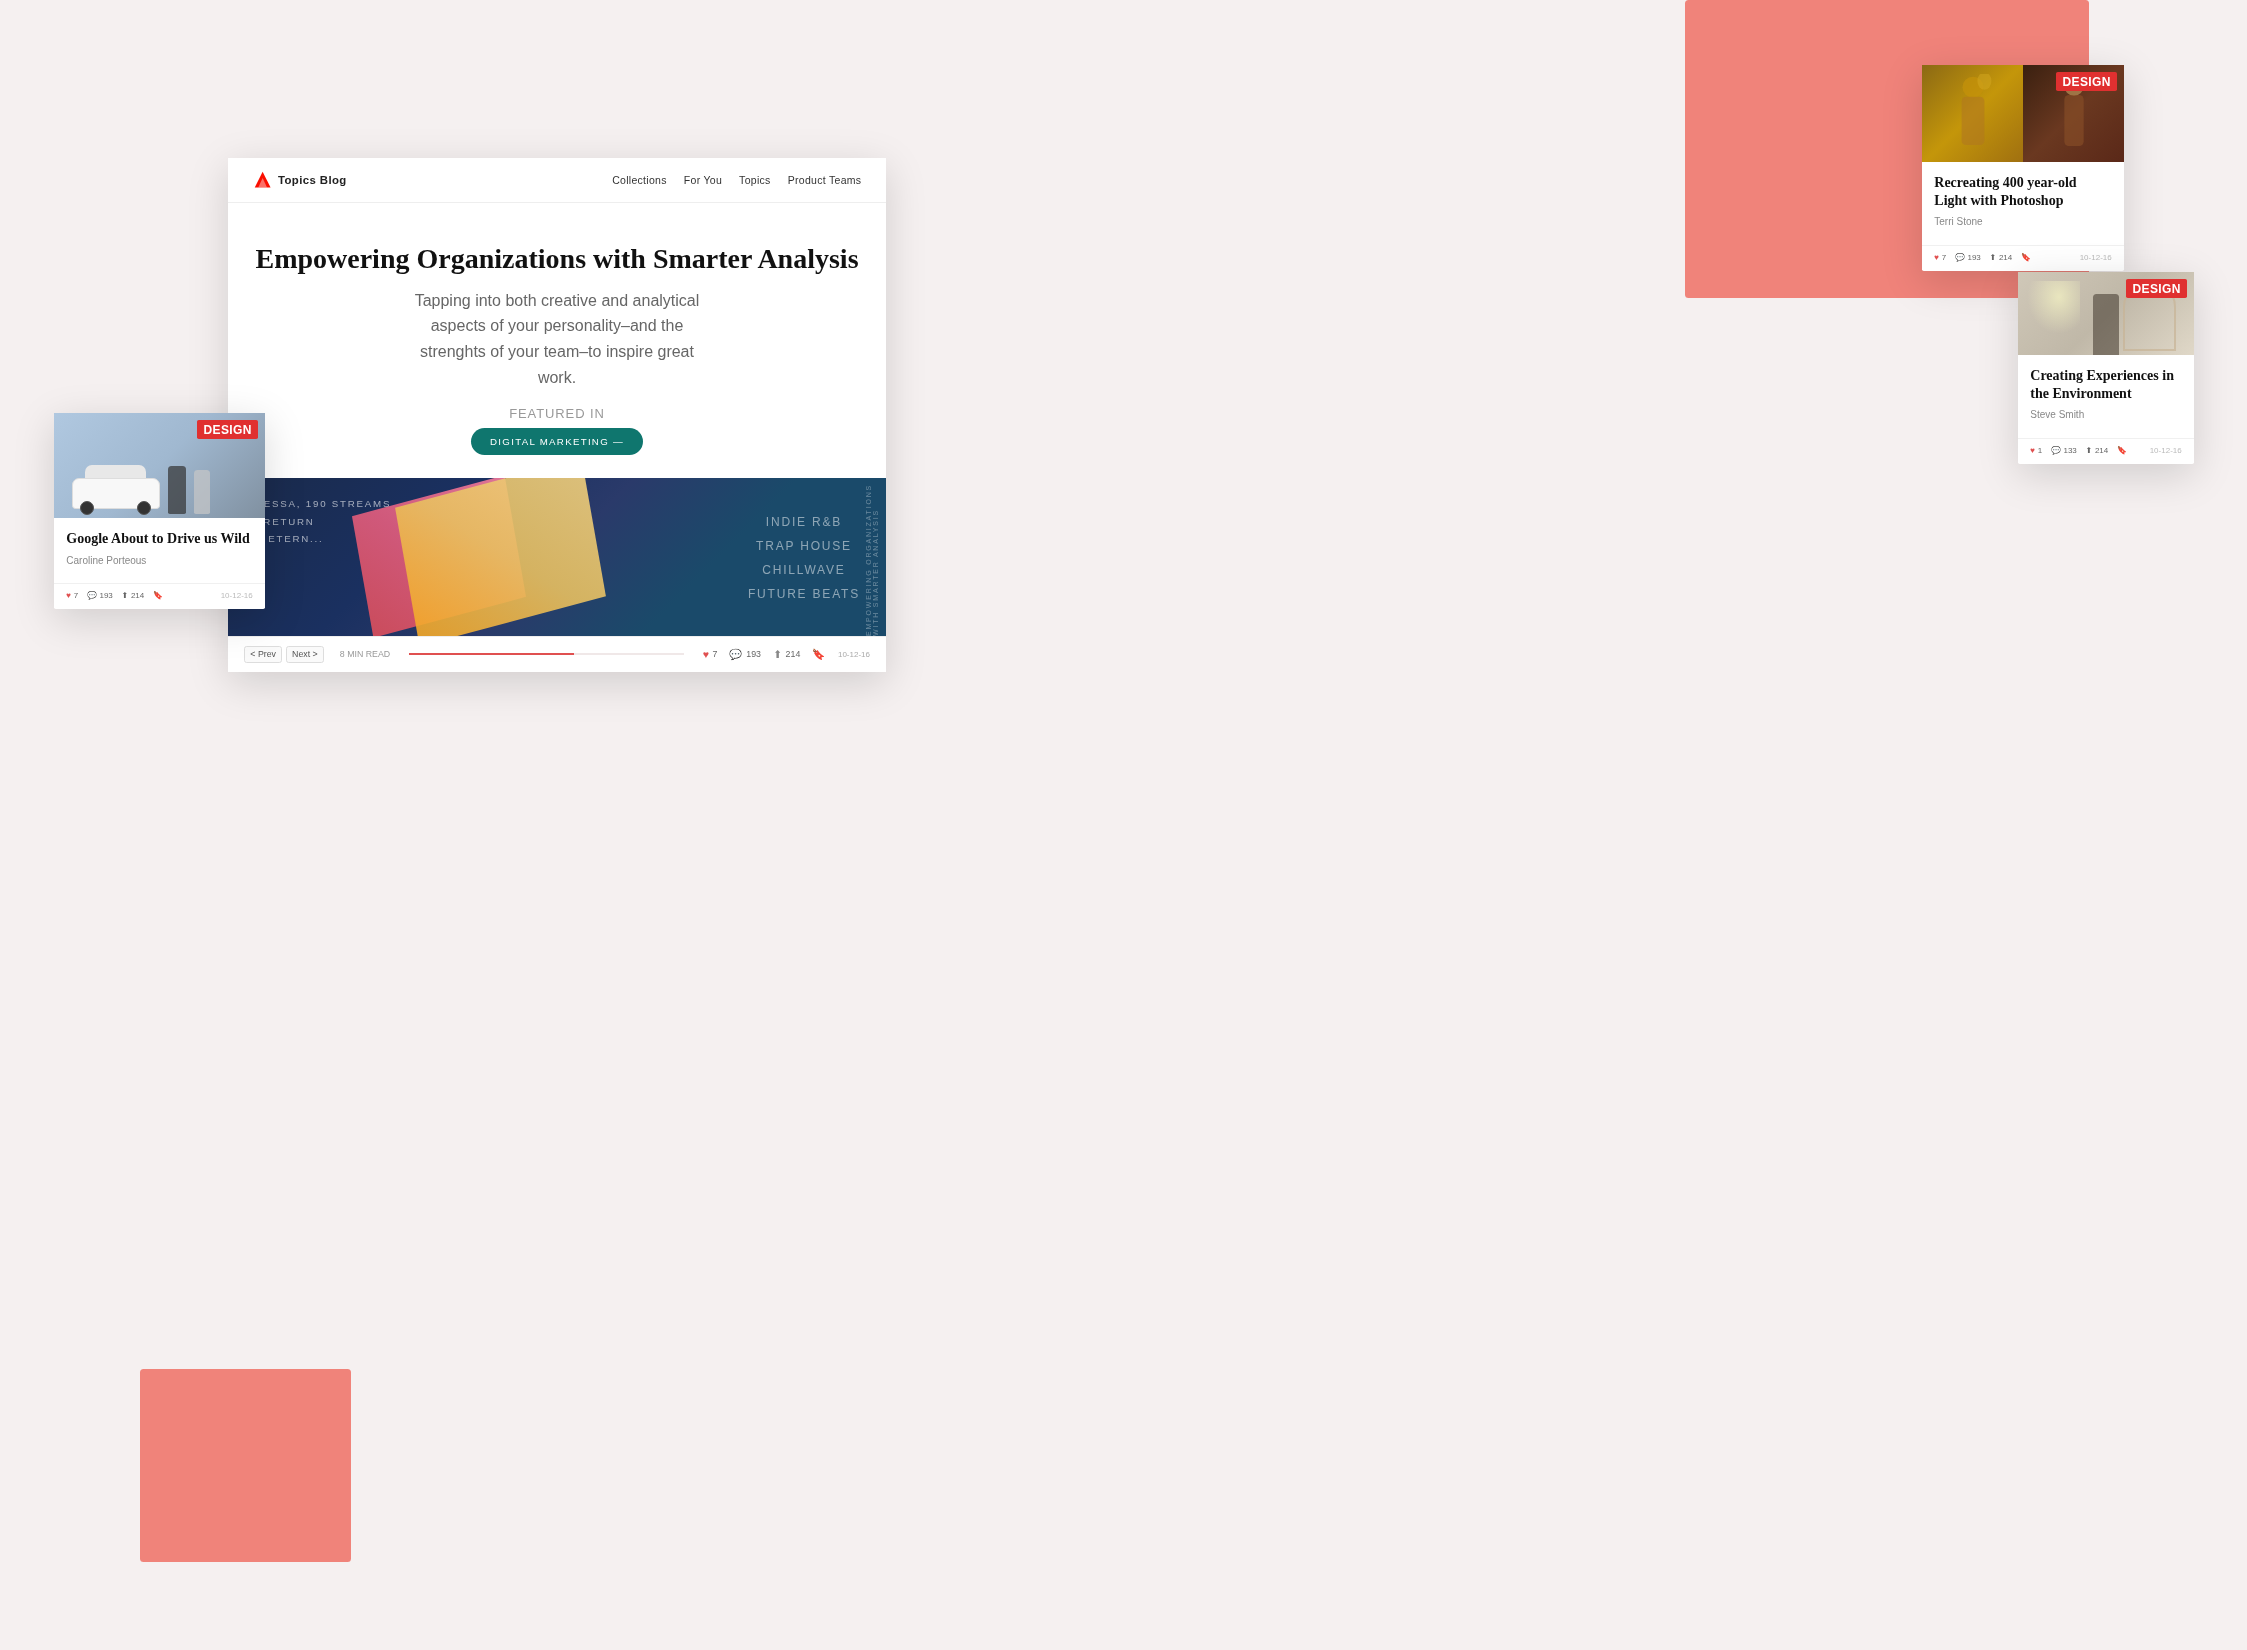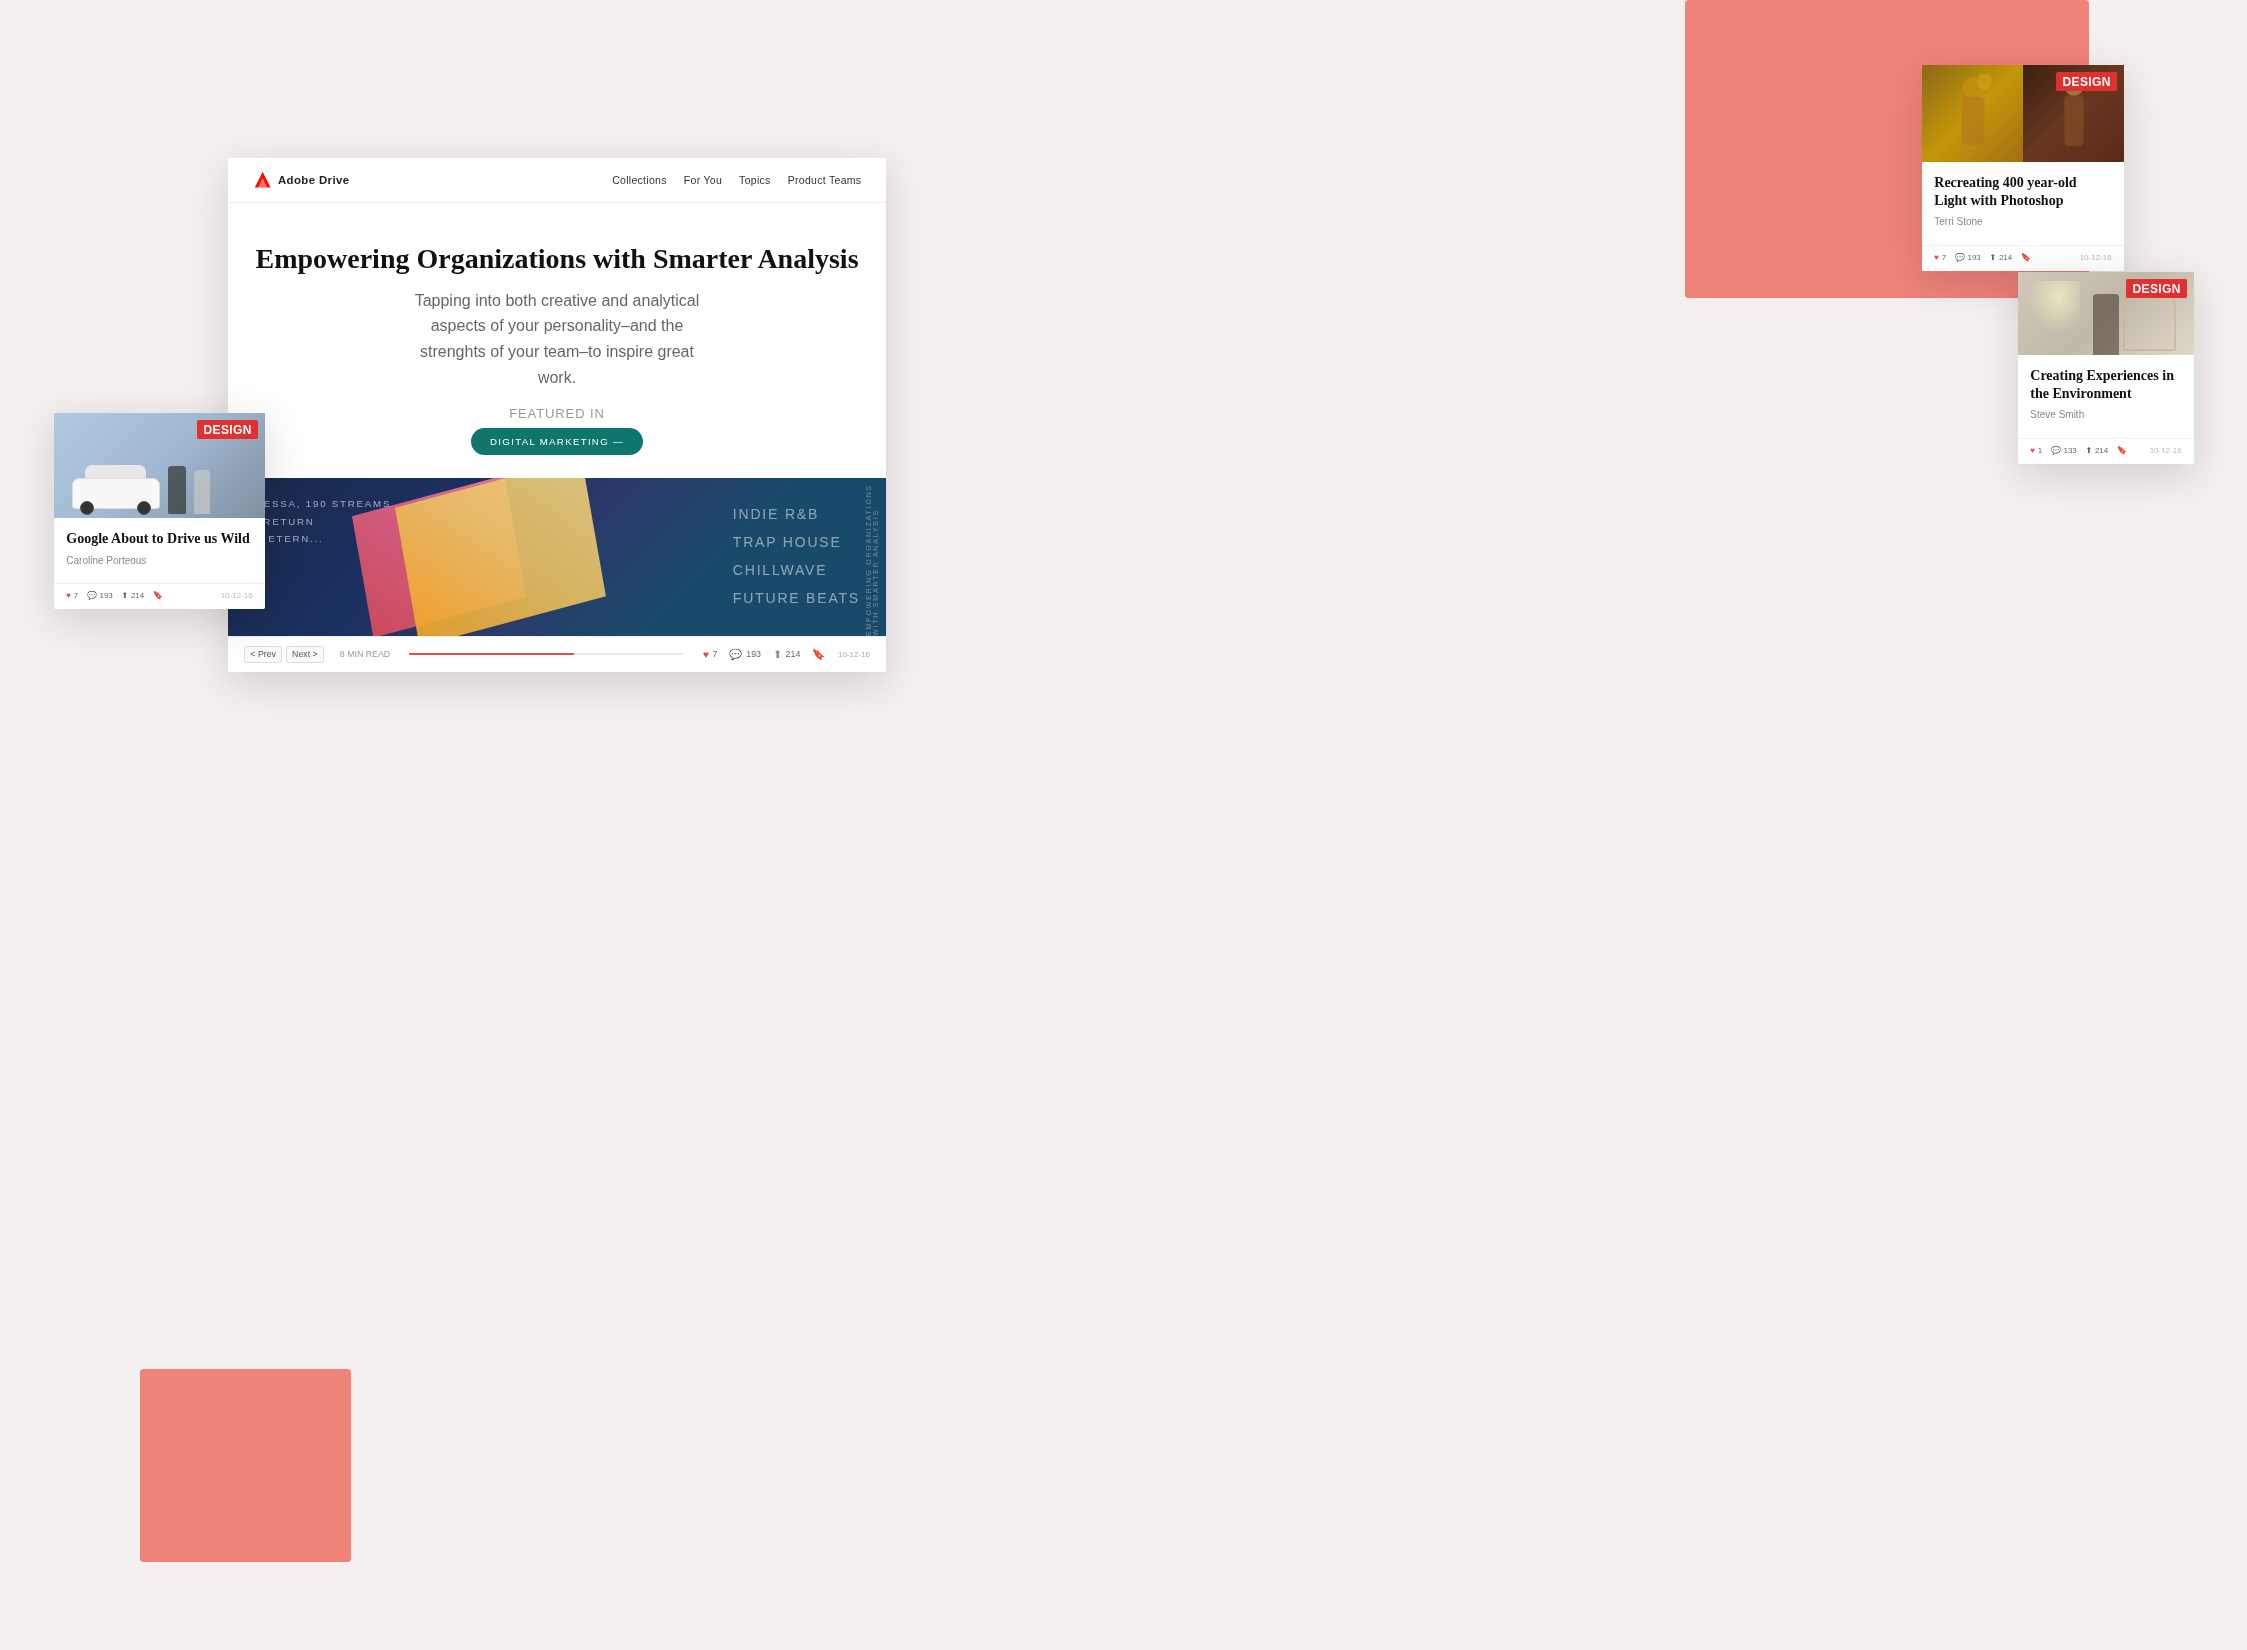--- a/index.html
+++ b/index.html
@@ -166,28 +166,28 @@
       color: rgba(255,255,255,0.6);
       font-family: Arial, sans-serif;
       font-size: 9.7px;
       letter-spacing: 1.8px;
       text-transform: uppercase;
       line-height: 1.8;
     }
     .strip-text-right {
       position: absolute;
       right: 26px;
-      top: 22px;
+      top: 32px;
       color: rgba(255,255,255,0.5);
       font-family: Arial, sans-serif;
-      font-size: 14px;
+      font-size: 12px;
       letter-spacing: 1.8px;
       text-transform: uppercase;
       line-height: 2.0;
-      text-align: left;
+      text-align: center;
     }
     .strip-vertical-text {
       position: absolute;
       right: 7px;
       top: 0;
       bottom: 0;
       display: flex;
       align-items: center;
       writing-mode: vertical-rl;
       color: rgba(255,255,255,0.35);
@@ -512,21 +512,21 @@
 
 <div class="main-card panel-shadow">
 
   <div class="blog-header">
     <div class="blog-logo">
 
       <svg class="adobe-icon" viewBox="0 0 22 22" fill="none">
         <polygon points="11,2 20,20 2,20" fill="#FA0F00"></polygon>
         <polygon points="6,20 11,9 16,20" fill="#fff" opacity="0.4"></polygon>
       </svg>
-      <span class="blog-logo-text">Adobe Drive</span>
+      <span class="blog-logo-text">Topics Blog</span>
     </div>
     <nav class="blog-nav">
       <span class="blog-nav-item">Collections</span>
       <span class="blog-nav-item">For You</span>
       <span class="blog-nav-item">Topics</span>
       <span class="blog-nav-item">Product Teams</span>
     </nav>
   </div>
 
   <div class="hero-section">

